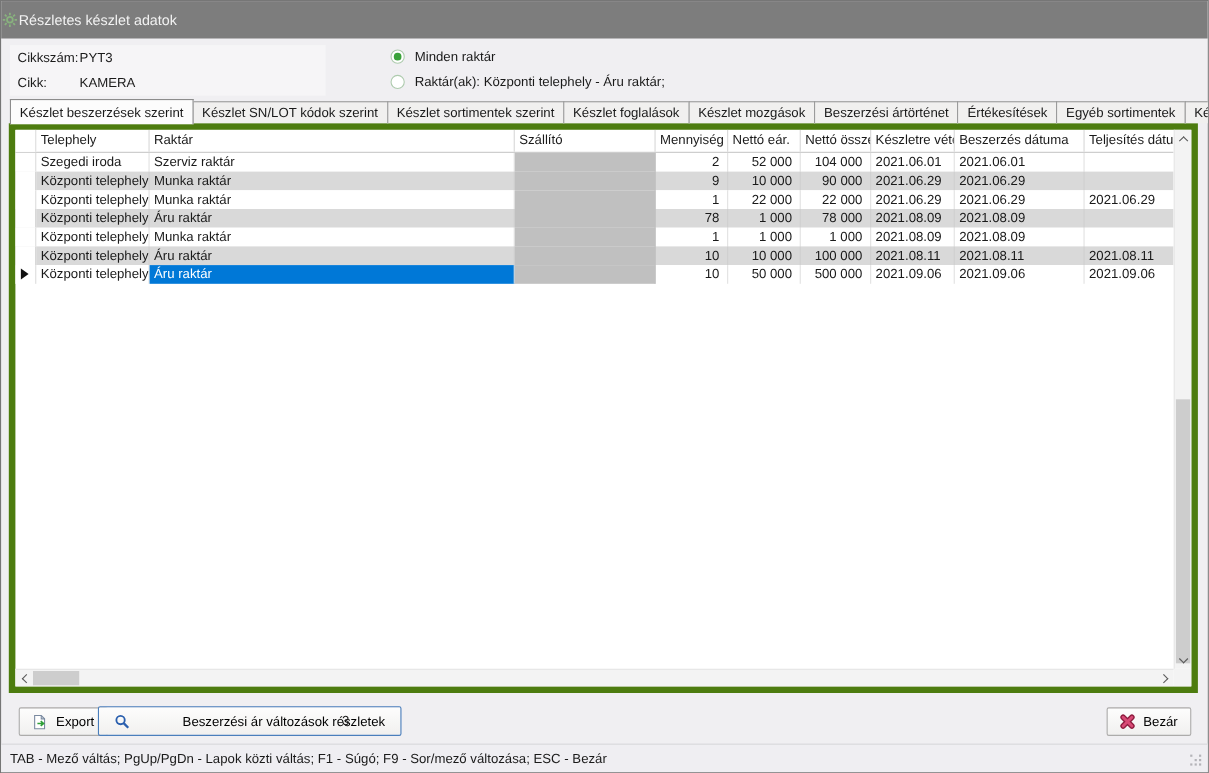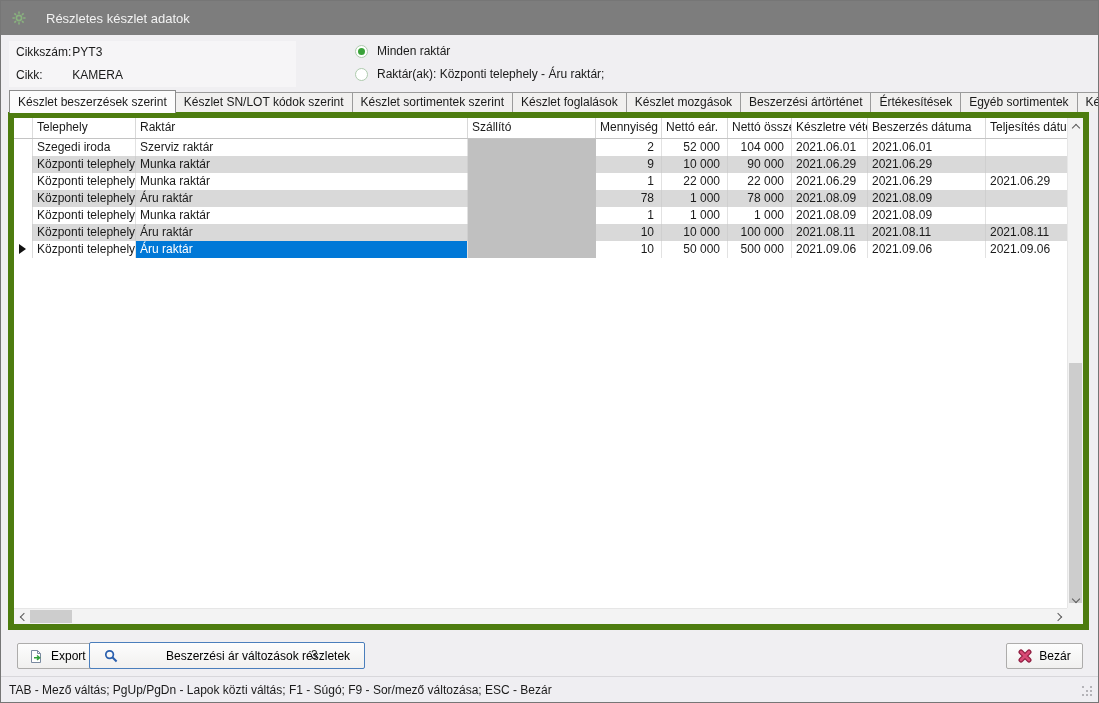--- a/index.html
+++ b/index.html
@@ -1,20 +1,20 @@
 <!DOCTYPE html>
 <html><head>
 <meta charset="utf-8">
 <style>
   html,body{margin:0;padding:0;background:#fff;}
   *{font-family:"Liberation Sans","DejaVu Sans",sans-serif;}
   .window{position:relative;width:1099px;height:703px;background:#f0eff2;border:1px solid #767676;box-sizing:border-box;overflow:hidden;font-size:12px;color:#1a1a1a;}
 
   
-  .titlebar{position:absolute;left:0;top:0;right:0;height:34px;background:#7d7d7d;display:flex;align-items:center;padding-left:10px;gap:19px;box-sizing:border-box;}
+  .titlebar{position:absolute;left:0;top:0;right:0;height:34px;background:#7d7d7d;display:flex;align-items:center;gap:0;box-sizing:border-box;}
   .titlebar .title{color:#f2f2f2;font-size:13px;}
   .appicon{width:16px;height:16px;opacity:.8;}
 
   
   .field-panel{position:absolute;left:8px;top:40px;width:287px;height:46px;background:#f6f5f7;}
   .field-row{position:absolute;left:15px;white-space:nowrap;}
   .field-row .flabel{display:inline-block;width:53px;}
   .radio-row{position:absolute;left:354px;display:flex;align-items:center;gap:9px;white-space:nowrap;}
   .radio{width:13px;height:13px;border-radius:50%;background:#fff;border:1px solid #aecbae;box-sizing:border-box;position:relative;flex:none;}
   .radio.on::after{content:"";position:absolute;left:2px;top:2px;width:7px;height:7px;border-radius:50%;background:#3aa23a;}

